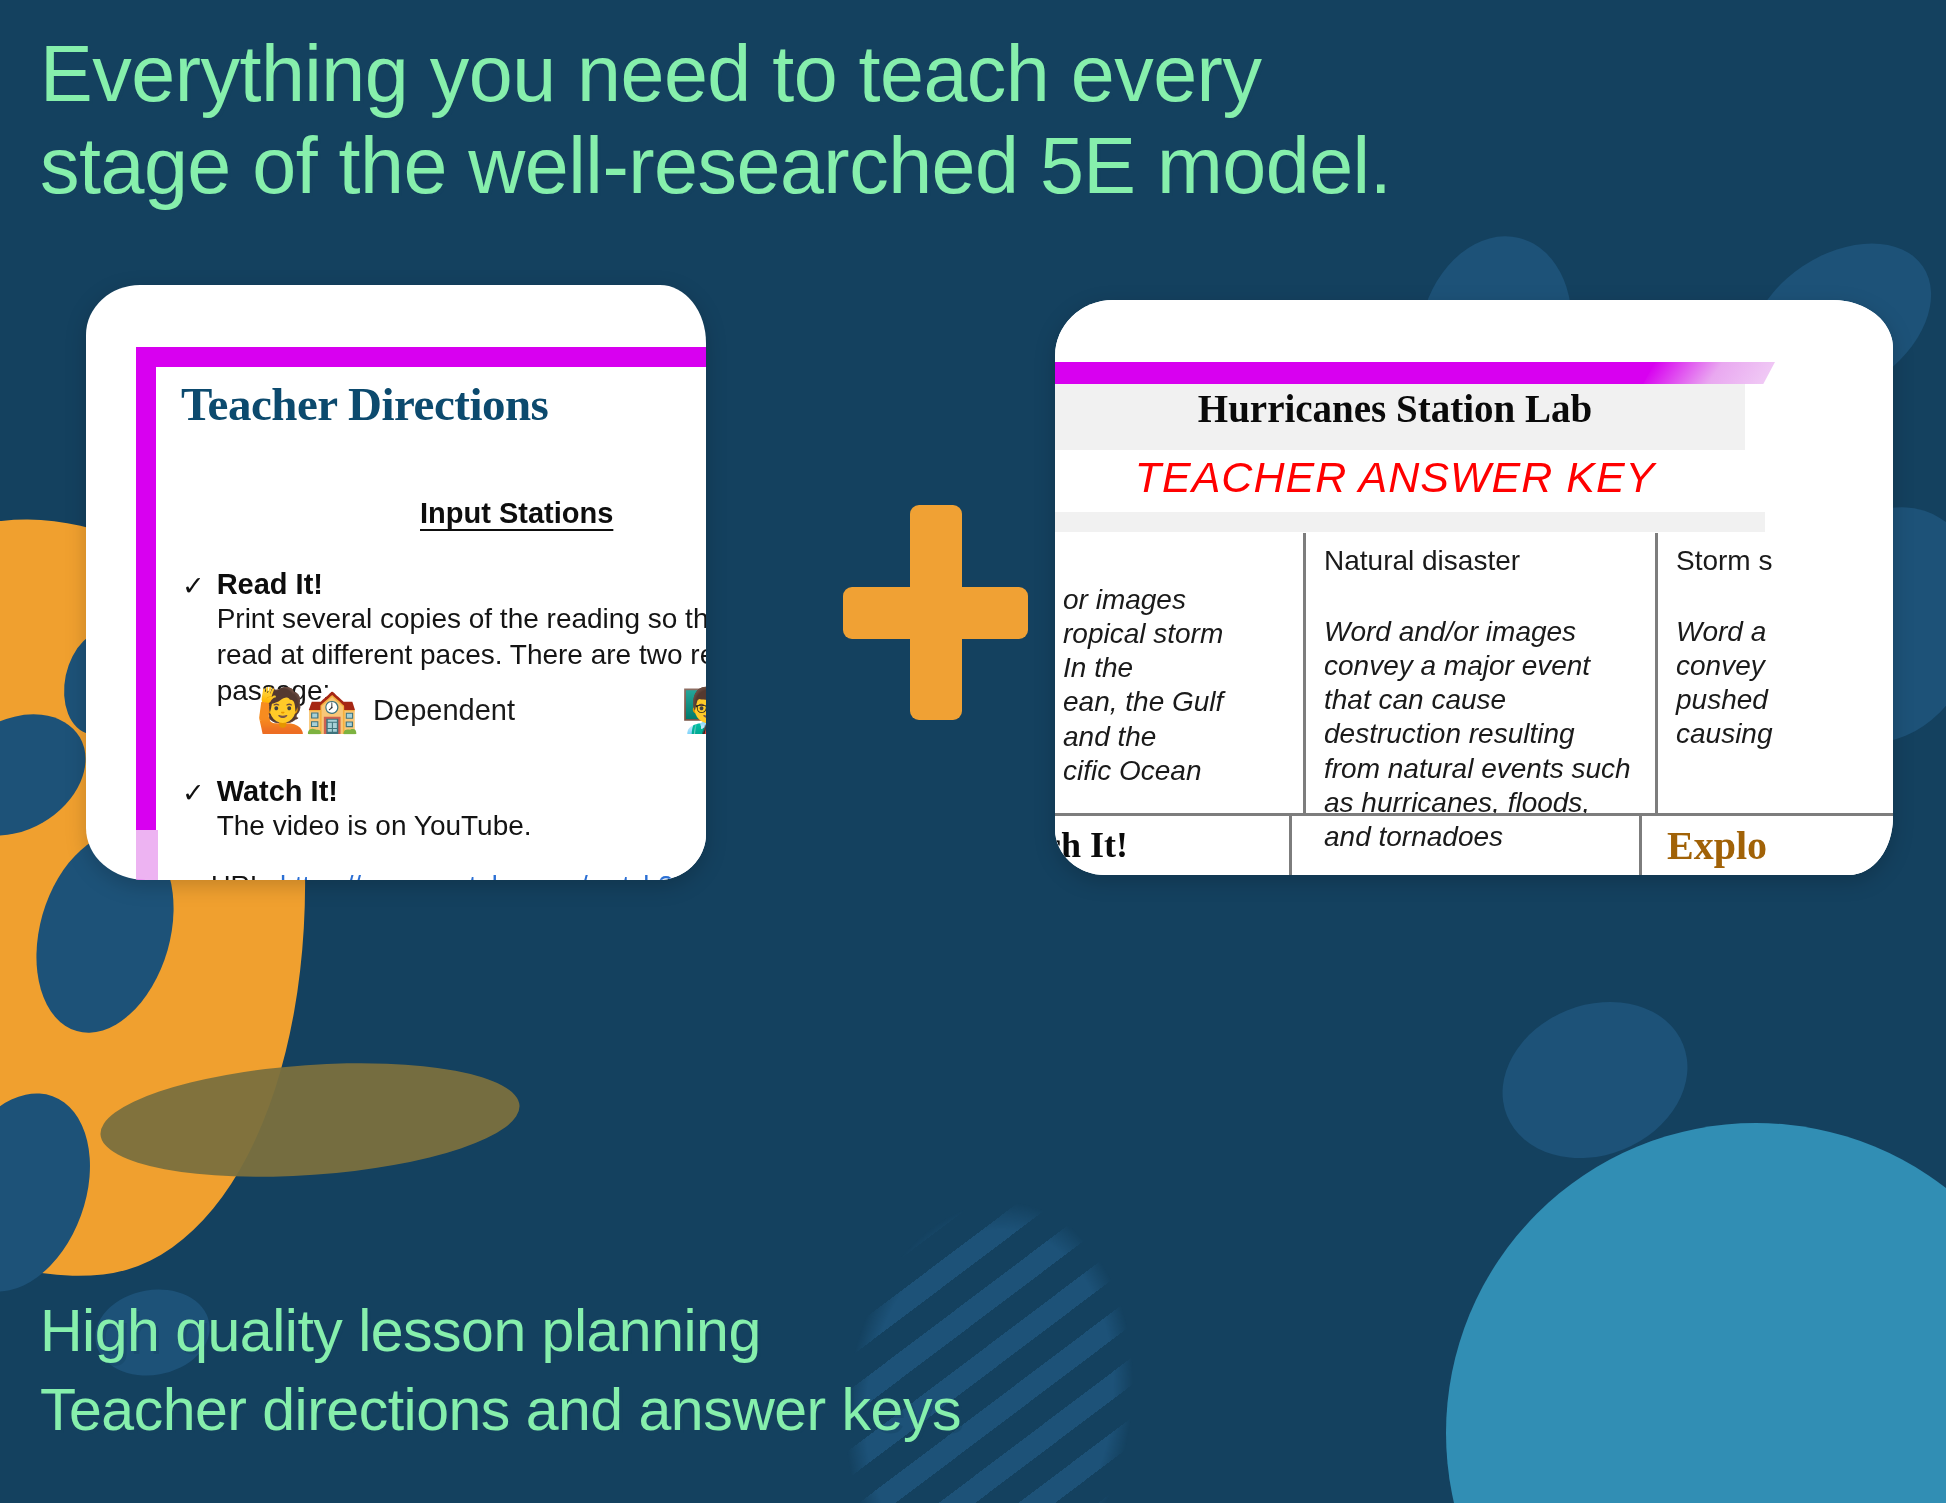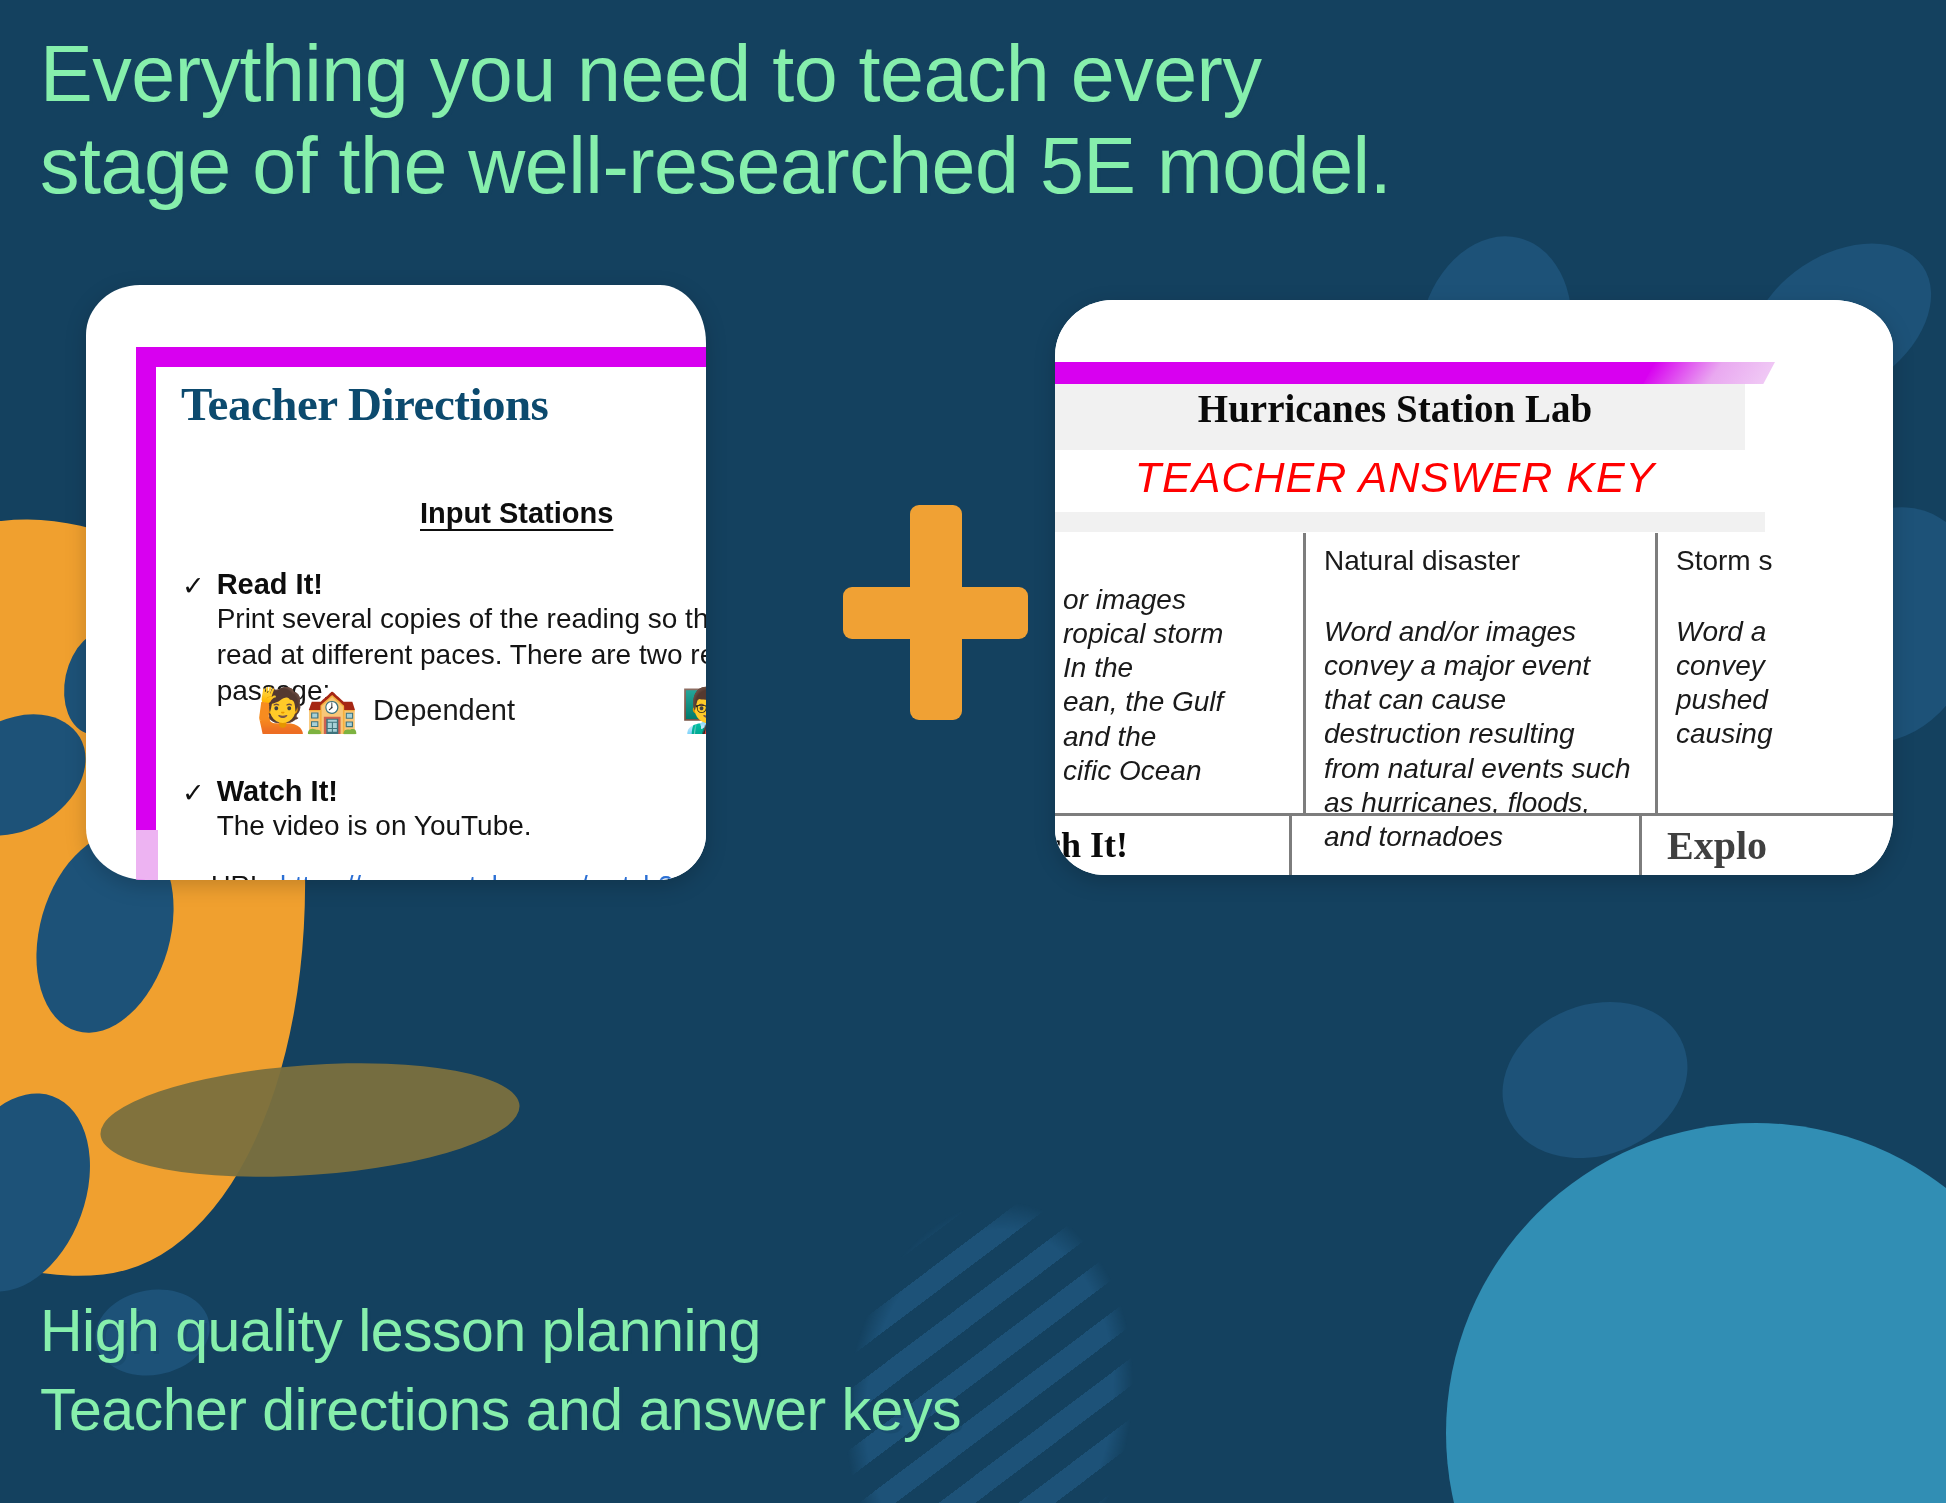--- a/index.html
+++ b/index.html
@@ -168,21 +168,21 @@
   }
   .r-foot { position:absolute; left:-10px; top:513px; width:900px; height:62px; }
   .r-foot .vline { position:absolute; top:0; width:3px; height:62px; background:#7D7D7D; }
   .r-watch {
     position:absolute; left:-22px; top:524px;
     font-family:"Liberation Serif", serif; font-weight:bold; font-size:36px; color:#0A0A0A;
     white-space:nowrap;
   }
   .r-explore {
     position:absolute; left:612px; top:522px;
-    font-family:"Liberation Serif", serif; font-weight:bold; font-size:40px; color:#404040;
+    font-family:"Liberation Serif", serif; font-weight:bold; font-size:40px; color:#a16207;
     white-space:nowrap;
   }
 </style>
 </head>
 <body>
 
 <div class="stage">
 
   <div class="bg">
     <div class="blob-orange"></div>

